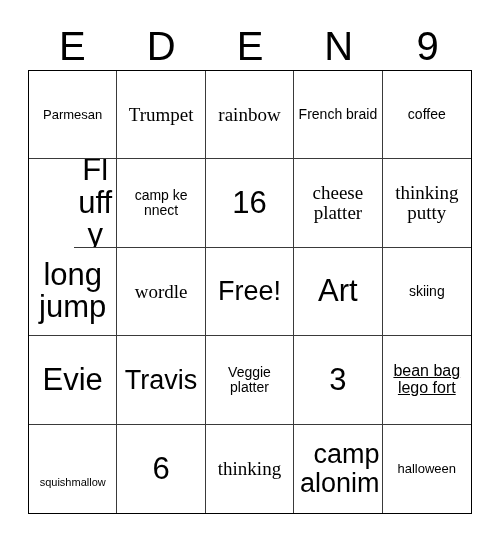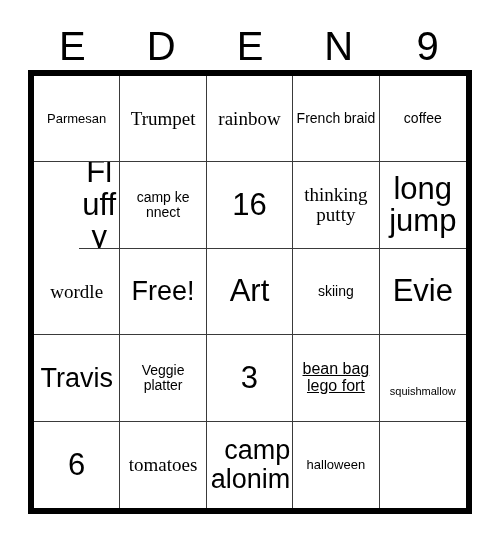--- a/index.html
+++ b/index.html
@@ -45,21 +45,21 @@
   }
 
   
   #bingo-grid {
     position: absolute;
     left: 28px;
     top: 70px;
     width: 444px;
     height: 444px;
     box-sizing: border-box;
-    border: 6px solid #eab308;
+    border: 1px solid #eab308;
     display: grid;
     grid-template-columns: repeat(5, 1fr);
     grid-template-rows: repeat(5, 1fr);
     background: #ffffff;
   }
   .bingo-cell {
     box-sizing: border-box;
     border-right: 1px solid #3a3a3a;
     border-bottom: 1px solid #3a3a3a;
     display: flex;
@@ -136,20 +136,23 @@
     <div class="bingo-cell fs-xxl" style="border-right-color: rgb(58, 58, 58); border-bottom-color: rgb(58, 58, 58); margin-left: 45px;">
       <span class="cell-text">Fluffy</span>
     </div>
     <div class="bingo-cell fs-lg" style="border-right-color: rgb(58, 58, 58); border-bottom-color: rgb(58, 58, 58);">
       <span class="cell-text">camp ke nnect</span>
     </div>
     <div class="bingo-cell fs-xxl" style="border-right-color: rgb(58, 58, 58); border-bottom-color: rgb(58, 58, 58);">
       <span class="cell-text">16</span>
     </div>
     <div class="bingo-cell fs-md" style="border-right-color: rgb(58, 58, 58); border-bottom-color: rgb(58, 58, 58);">
+      <span class="cell-text">cheese platter</span>
+    </div>
+    <div class="bingo-cell fs-md" style="border-right-color: rgb(58, 58, 58); border-bottom-color: rgb(58, 58, 58);">
       <span class="cell-text">thinking putty</span>
     </div>
 
     <div class="bingo-cell fs-xxl" style="border-right-color: rgb(58, 58, 58); border-bottom-color: rgb(58, 58, 58);">
       <span class="cell-text">long jump</span>
     </div>
     <div class="bingo-cell fs-md" style="border-right-color: rgb(58, 58, 58); border-bottom-color: rgb(58, 58, 58);">
       <span class="cell-text">wordle</span>
     </div>
     <div class="bingo-cell fs-xl" style="border-right-color: rgb(58, 58, 58); border-bottom-color: rgb(58, 58, 58);">
@@ -178,21 +181,21 @@
       <span class="cell-text">bean bag lego fort</span>
     </div>
 
     <div class="bingo-cell fs-xxs" style="border-right-color: rgb(58, 58, 58); border-bottom-color: rgb(58, 58, 58);">
       <span class="cell-text">squishmallow</span>
     </div>
     <div class="bingo-cell fs-xxl" style="border-right-color: rgb(58, 58, 58); border-bottom-color: rgb(58, 58, 58);">
       <span class="cell-text">6</span>
     </div>
     <div class="bingo-cell fs-md" style="border-right-color: rgb(58, 58, 58); border-bottom-color: rgb(58, 58, 58);">
-      <span class="cell-text">tomatoes</span>
+      <span class="cell-text">thinking</span>
     </div>
     <div class="bingo-cell fs-xl" style="border-right-color: rgb(58, 58, 58); border-bottom-color: rgb(58, 58, 58); text-align: right;">
       <span class="cell-text">camp alonim</span>
     </div>
     <div class="bingo-cell fs-xs" style="border-right-color: rgb(58, 58, 58); border-bottom-color: rgb(58, 58, 58);">
       <span class="cell-text">halloween</span>
     </div>
 
   </div>
 </div>

